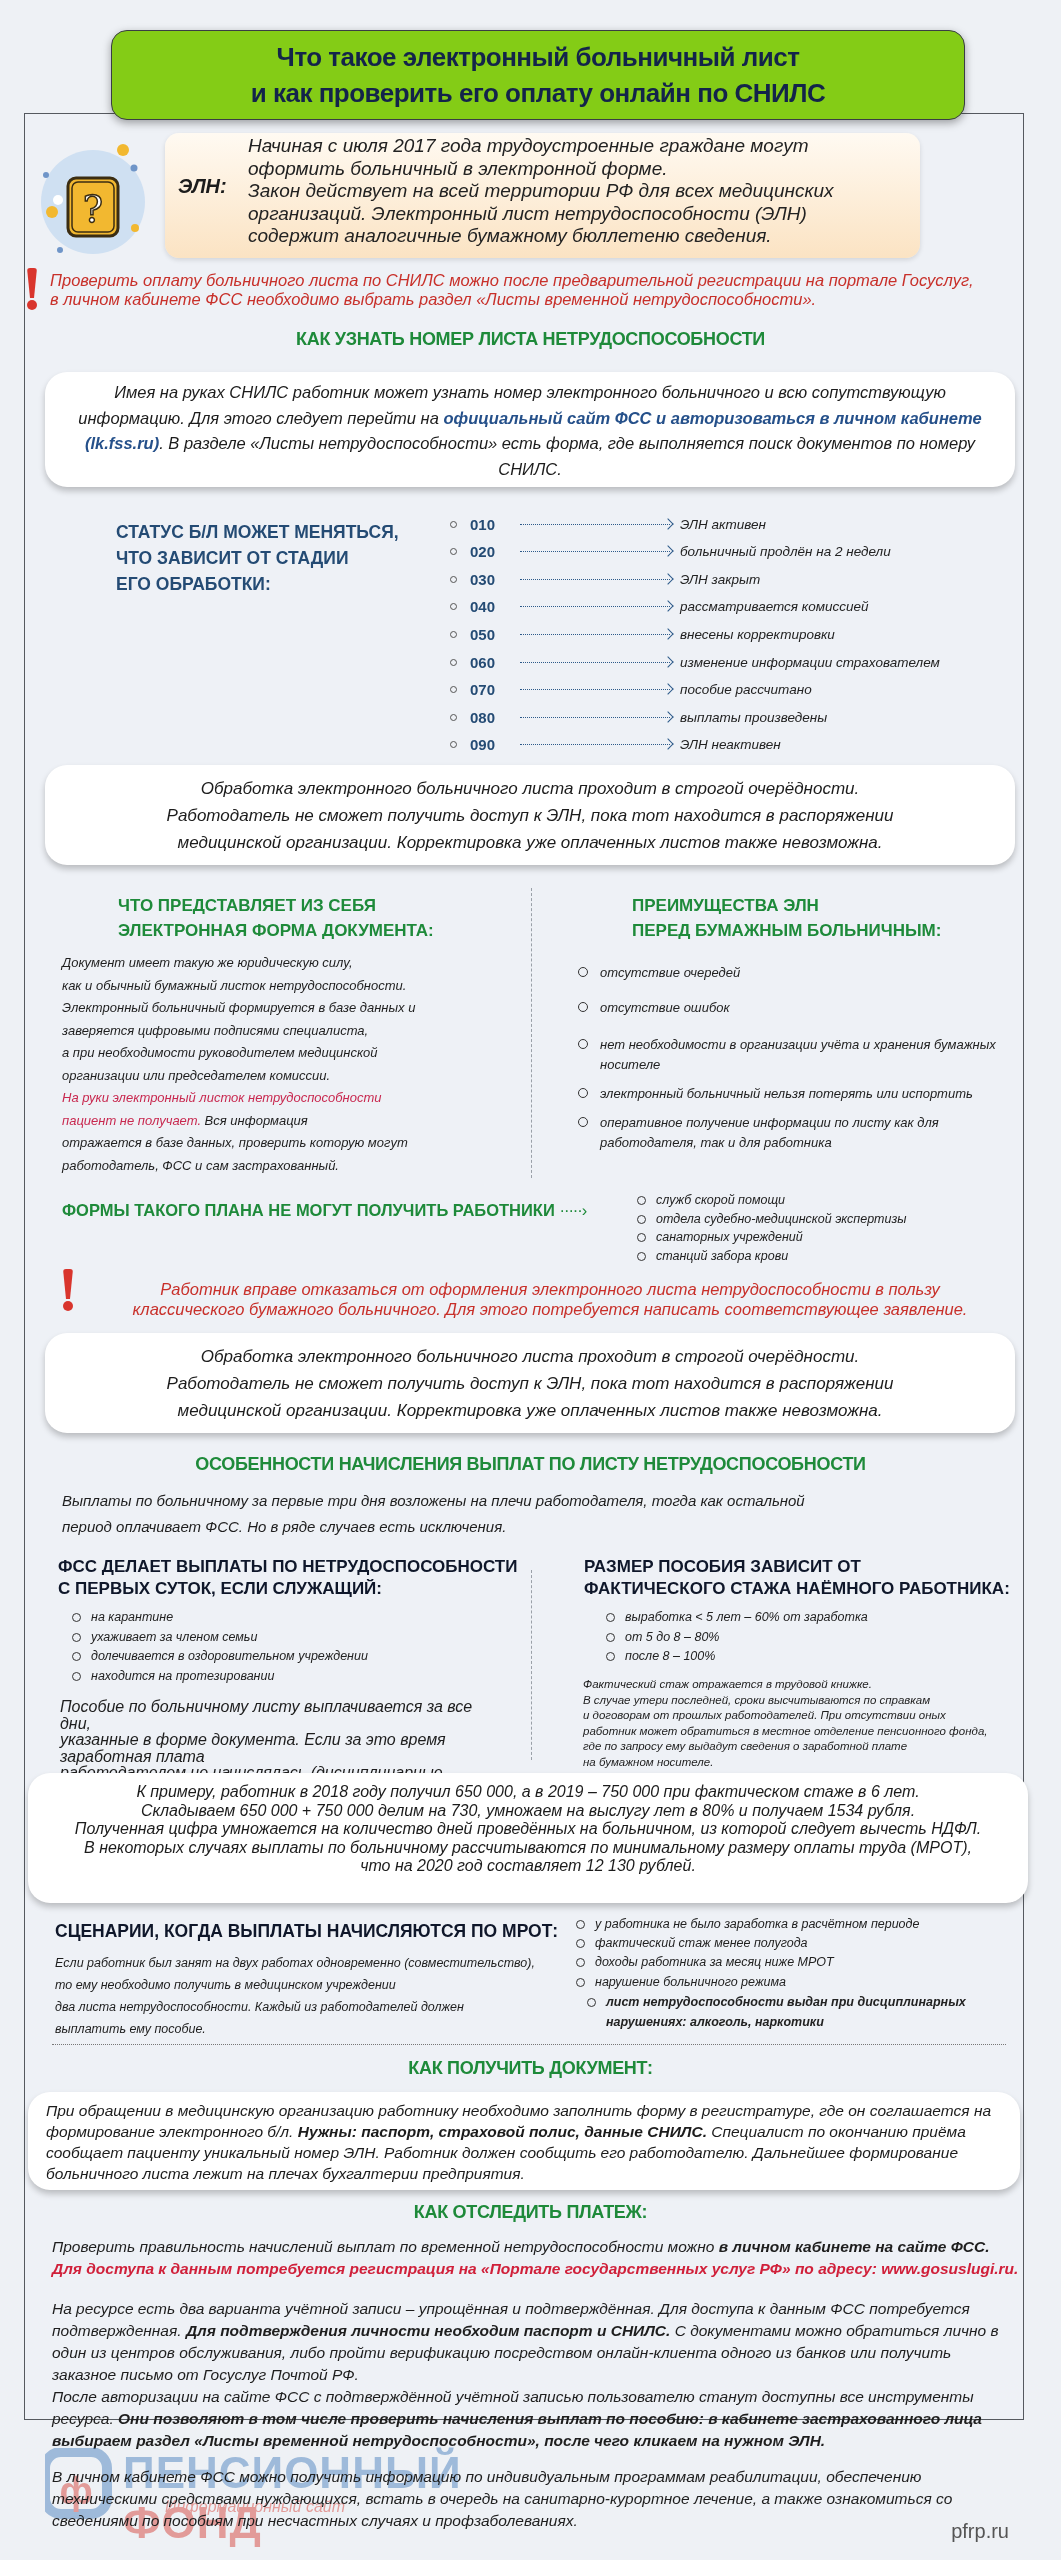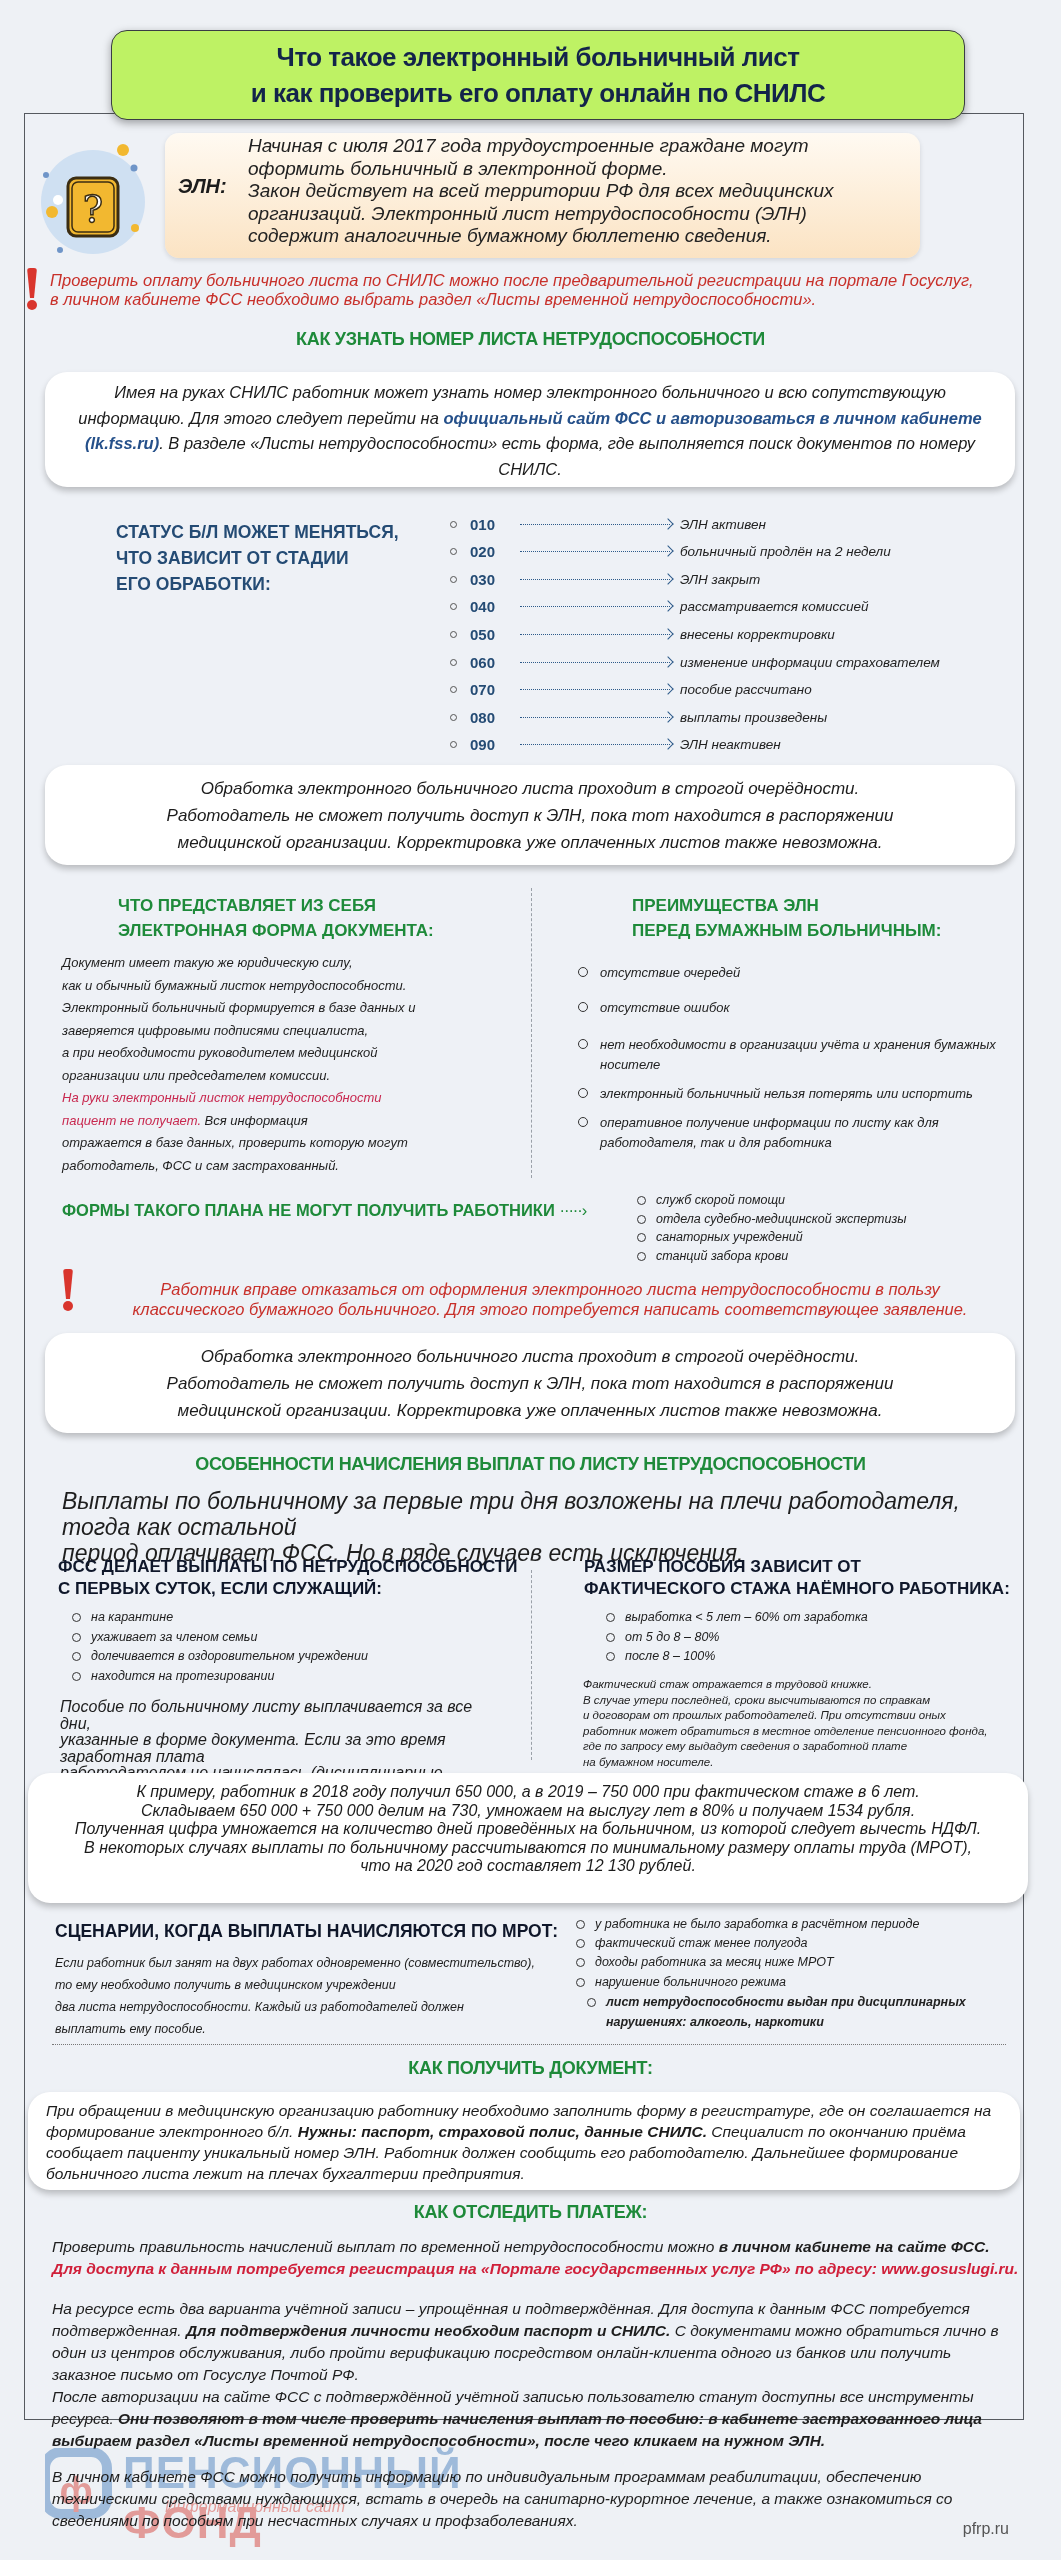--- a/index.html
+++ b/index.html
@@ -7,21 +7,21 @@
     width: 1061px; height: 2560px; background: #eef1f5;
     font-family: "Liberation Sans", sans-serif; color: #1c1c1c;
     position: relative; overflow: hidden;
   }
   .frame {
     position: absolute; left: 24px; top: 113px; width: 1000px; height: 2307px;
     border: 1.5px solid #55595f; background: #eef1f6;
   }
   .title-card {
     position: absolute; left: 111px; top: 30px; width: 854px; height: 90px;
-    background: #bef264; border: 1.5px solid #3a3d44; border-radius: 16px;
+    background: #84cc16; border: 1.5px solid #3a3d44; border-radius: 16px;
     box-shadow: 0 3px 8px rgba(0,0,0,0.35);
     display: flex; flex-direction: column; align-items: center; justify-content: center;
     z-index: 3;
   }
   .title-card span {
     font-family: "Liberation Sans Narrow", "Liberation Sans", sans-serif;
     font-weight: bold; font-size: 26px; color: #13244a; line-height: 36px; letter-spacing: -0.5px;
   }
   .abs { position: absolute; }
   .q-bubble {
@@ -75,21 +75,21 @@
   .bul { position: absolute; display: flex; font-style: italic; font-size: 13px; line-height: 20px; color: #222; }
   .bul .c { flex: none; width: 10px; height: 10px; border: 1.3px solid #333; border-radius: 50%; margin: 4px 12px 0 0; }
   .vdash { position: absolute; width: 0; border-left: 1.5px dashed #9aa0a8; }
   .hdash { position: absolute; height: 0; border-top: 1.5px dotted #777; }
   .blue-h { position: absolute; font-weight: bold; color: #0f172a; font-size: 17px; line-height: 22px; }
   .small-it { position: absolute; font-style: italic; font-size: 16px; line-height: 16.5px; color: #1e1e1e; }
   .small-bul { position: absolute; display: flex; font-style: italic; font-size: 12.5px; line-height: 19.5px; color: #222; }
   .small-bul .c { flex: none; width: 9px; height: 9px; border: 1.2px solid #333; border-radius: 50%; margin: 5px 10px 0 0; }
   .para { position: absolute; font-style: italic; font-size: 15.5px; line-height: 22px; color: #1e1e1e; }
   .para b { font-weight: bold; }
-  .pfrp { position: absolute; right: 52px; top: 2520px; font-size: 16px; color: #555; }
+  .pfrp { position: absolute; right: 52px; top: 2520px; font-size: 20px; color: #555; }
   .watermark { position: absolute; left: 45px; top: 2448px; opacity: 0.55; pointer-events: none; }
 </style>
 </head>
 <body>
 
 <div class="frame"></div>
 
 <div class="title-card">
   <span>Что такое электронный больничный лист</span>
   <span>и как проверить его оплату онлайн по СНИЛС</span>
@@ -280,21 +280,21 @@
   <div>классического бумажного больничного. Для этого потребуется написать соответствующее заявление.</div>
 </div>
 
 <div class="white-card" style="left:45px; top:1333px; width:970px; height:100px; padding-top:10px; font-size:17px; line-height:27px;">
   <div>Обработка электронного больничного листа проходит в строгой очерёдности.</div>
   <div>Работодатель не сможет получить доступ к ЭЛН, пока тот находится в распоряжении</div>
   <div>медицинской организации. Корректировка уже оплаченных листов также невозможна.</div>
 </div>
 
 <div class="green-h" style="top:1454px;">ОСОБЕННОСТИ НАЧИСЛЕНИЯ ВЫПЛАТ ПО ЛИСТУ НЕТРУДОСПОСОБНОСТИ</div>
-<div class="para" style="left:62px; top:1488px; width:960px; font-size:23px; line-height:26px;">
+<div class="para" style="left:62px; top:1488px; width:960px; font-size:15px; line-height:26px;">
   <div>Выплаты по больничному за первые три дня возложены на плечи работодателя, тогда как остальной</div>
   <div>период оплачивает ФСС. Но в ряде случаев есть исключения.</div>
 </div>
 
 <div class="blue-h" style="left:58px; top:1556px;">
   <div>ФСС ДЕЛАЕТ ВЫПЛАТЫ ПО НЕТРУДОСПОСОБНОСТИ</div>
   <div>С ПЕРВЫХ СУТОК, ЕСЛИ СЛУЖАЩИЙ:</div>
 </div>
 <div id="firstday-list">
     <div class="small-bul" style="left: 72px; top: 1608px; width: 420px;">

